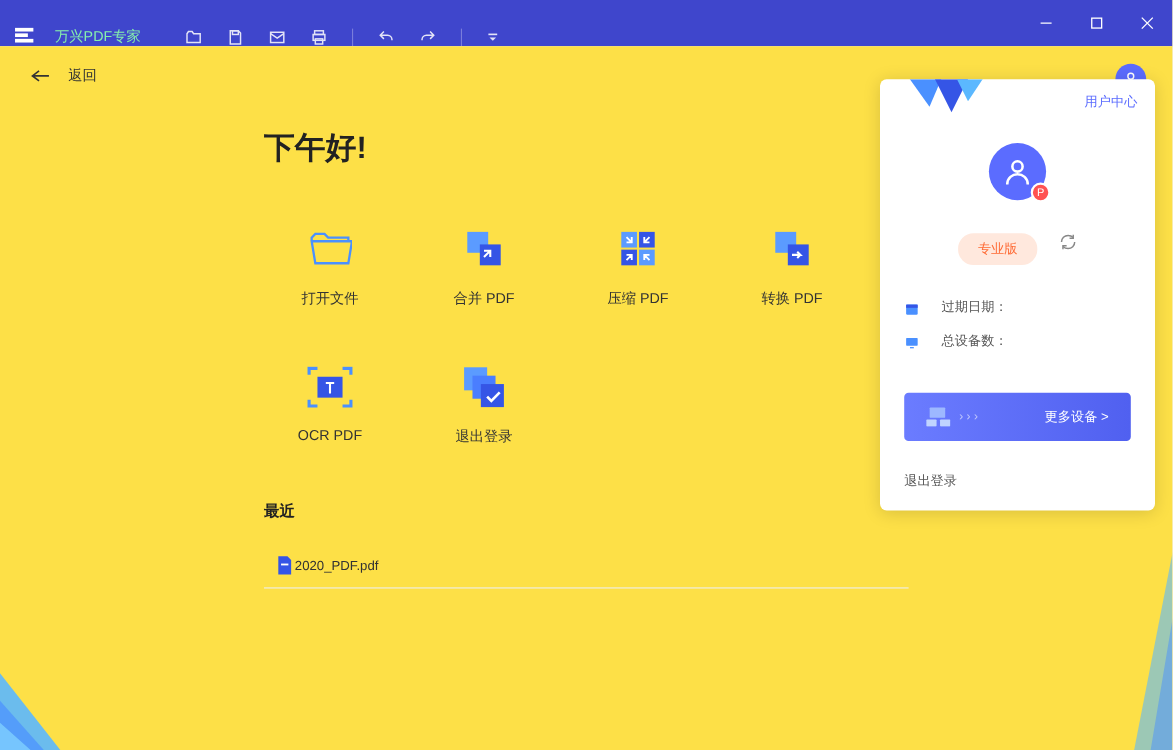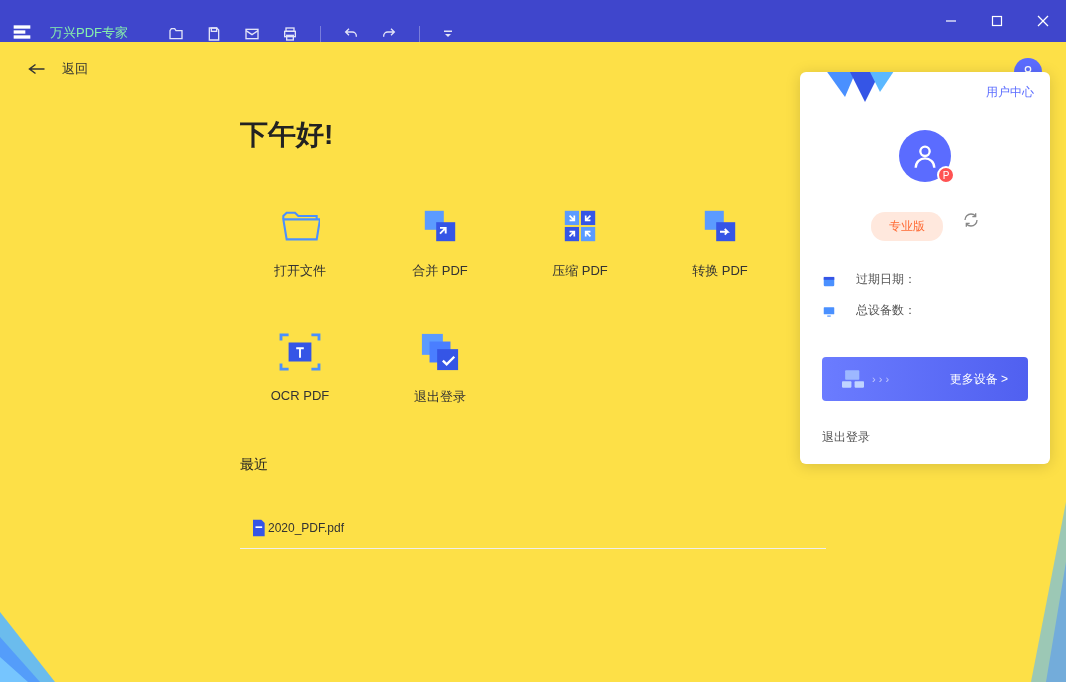--- a/index.html
+++ b/index.html
@@ -24,21 +24,21 @@
 .user-badge { position: absolute; top: 16px; right: 24px; width: 28px; height: 28px; border-radius: 50%; background: #5b6cff; display: flex; align-items: center; justify-content: center; cursor: pointer; z-index: 5; }
 
 .main-area { padding: 0 240px 0 240px; }
 .greeting { font-size: 28px; font-weight: 600; color: #222; margin-top: 20px; margin-bottom: 50px; }
 .feature-grid { display: grid; grid-template-columns: repeat(4, 1fr); gap: 50px 20px; width: 540px; }
 .feature-item { display: flex; flex-direction: column; align-items: center; gap: 14px; cursor: pointer; }
 .feature-icon { width: 44px; height: 44px; display: flex; align-items: center; justify-content: center; }
 .feature-label { font-size: 13px; color: #333; }
 
 .recent-section { margin-top: 50px; }
-.recent-title { font-size: 14px; font-weight: 400; color: #222; margin-bottom: 34px; }
+.recent-title { font-size: 14px; font-weight: 700; color: #222; margin-bottom: 20px; }
 .recent-item { display: flex; align-items: center; padding: 10px 8px; cursor: pointer; border-bottom: 1px solid #eee; }
 .recent-file-icon { width: 20px; height: 20px; }
 .recent-name { font-size: 12px; color: #333; }
 
 .user-panel { position: absolute; top: 30px; right: 16px; width: 250px; background: #fff; border-radius: 6px; box-shadow: 0 2px 15px rgba(0,0,0,0.15); padding: 0; z-index: 10; overflow: hidden; }
 .panel-header { position: relative; height: 48px; overflow: hidden; }
 .panel-deco { position: absolute; top: -10px; left: 20px; }
 .user-center-link { position: absolute; top: 12px; right: 16px; font-size: 12px; color: #5b6cff; cursor: pointer; }
 .avatar-area { display: flex; flex-direction: column; align-items: center; padding: 10px 0 20px; }
 .avatar-circle { width: 52px; height: 52px; border-radius: 50%; background: #5b6cff; display: flex; align-items: center; justify-content: center; position: relative; }

